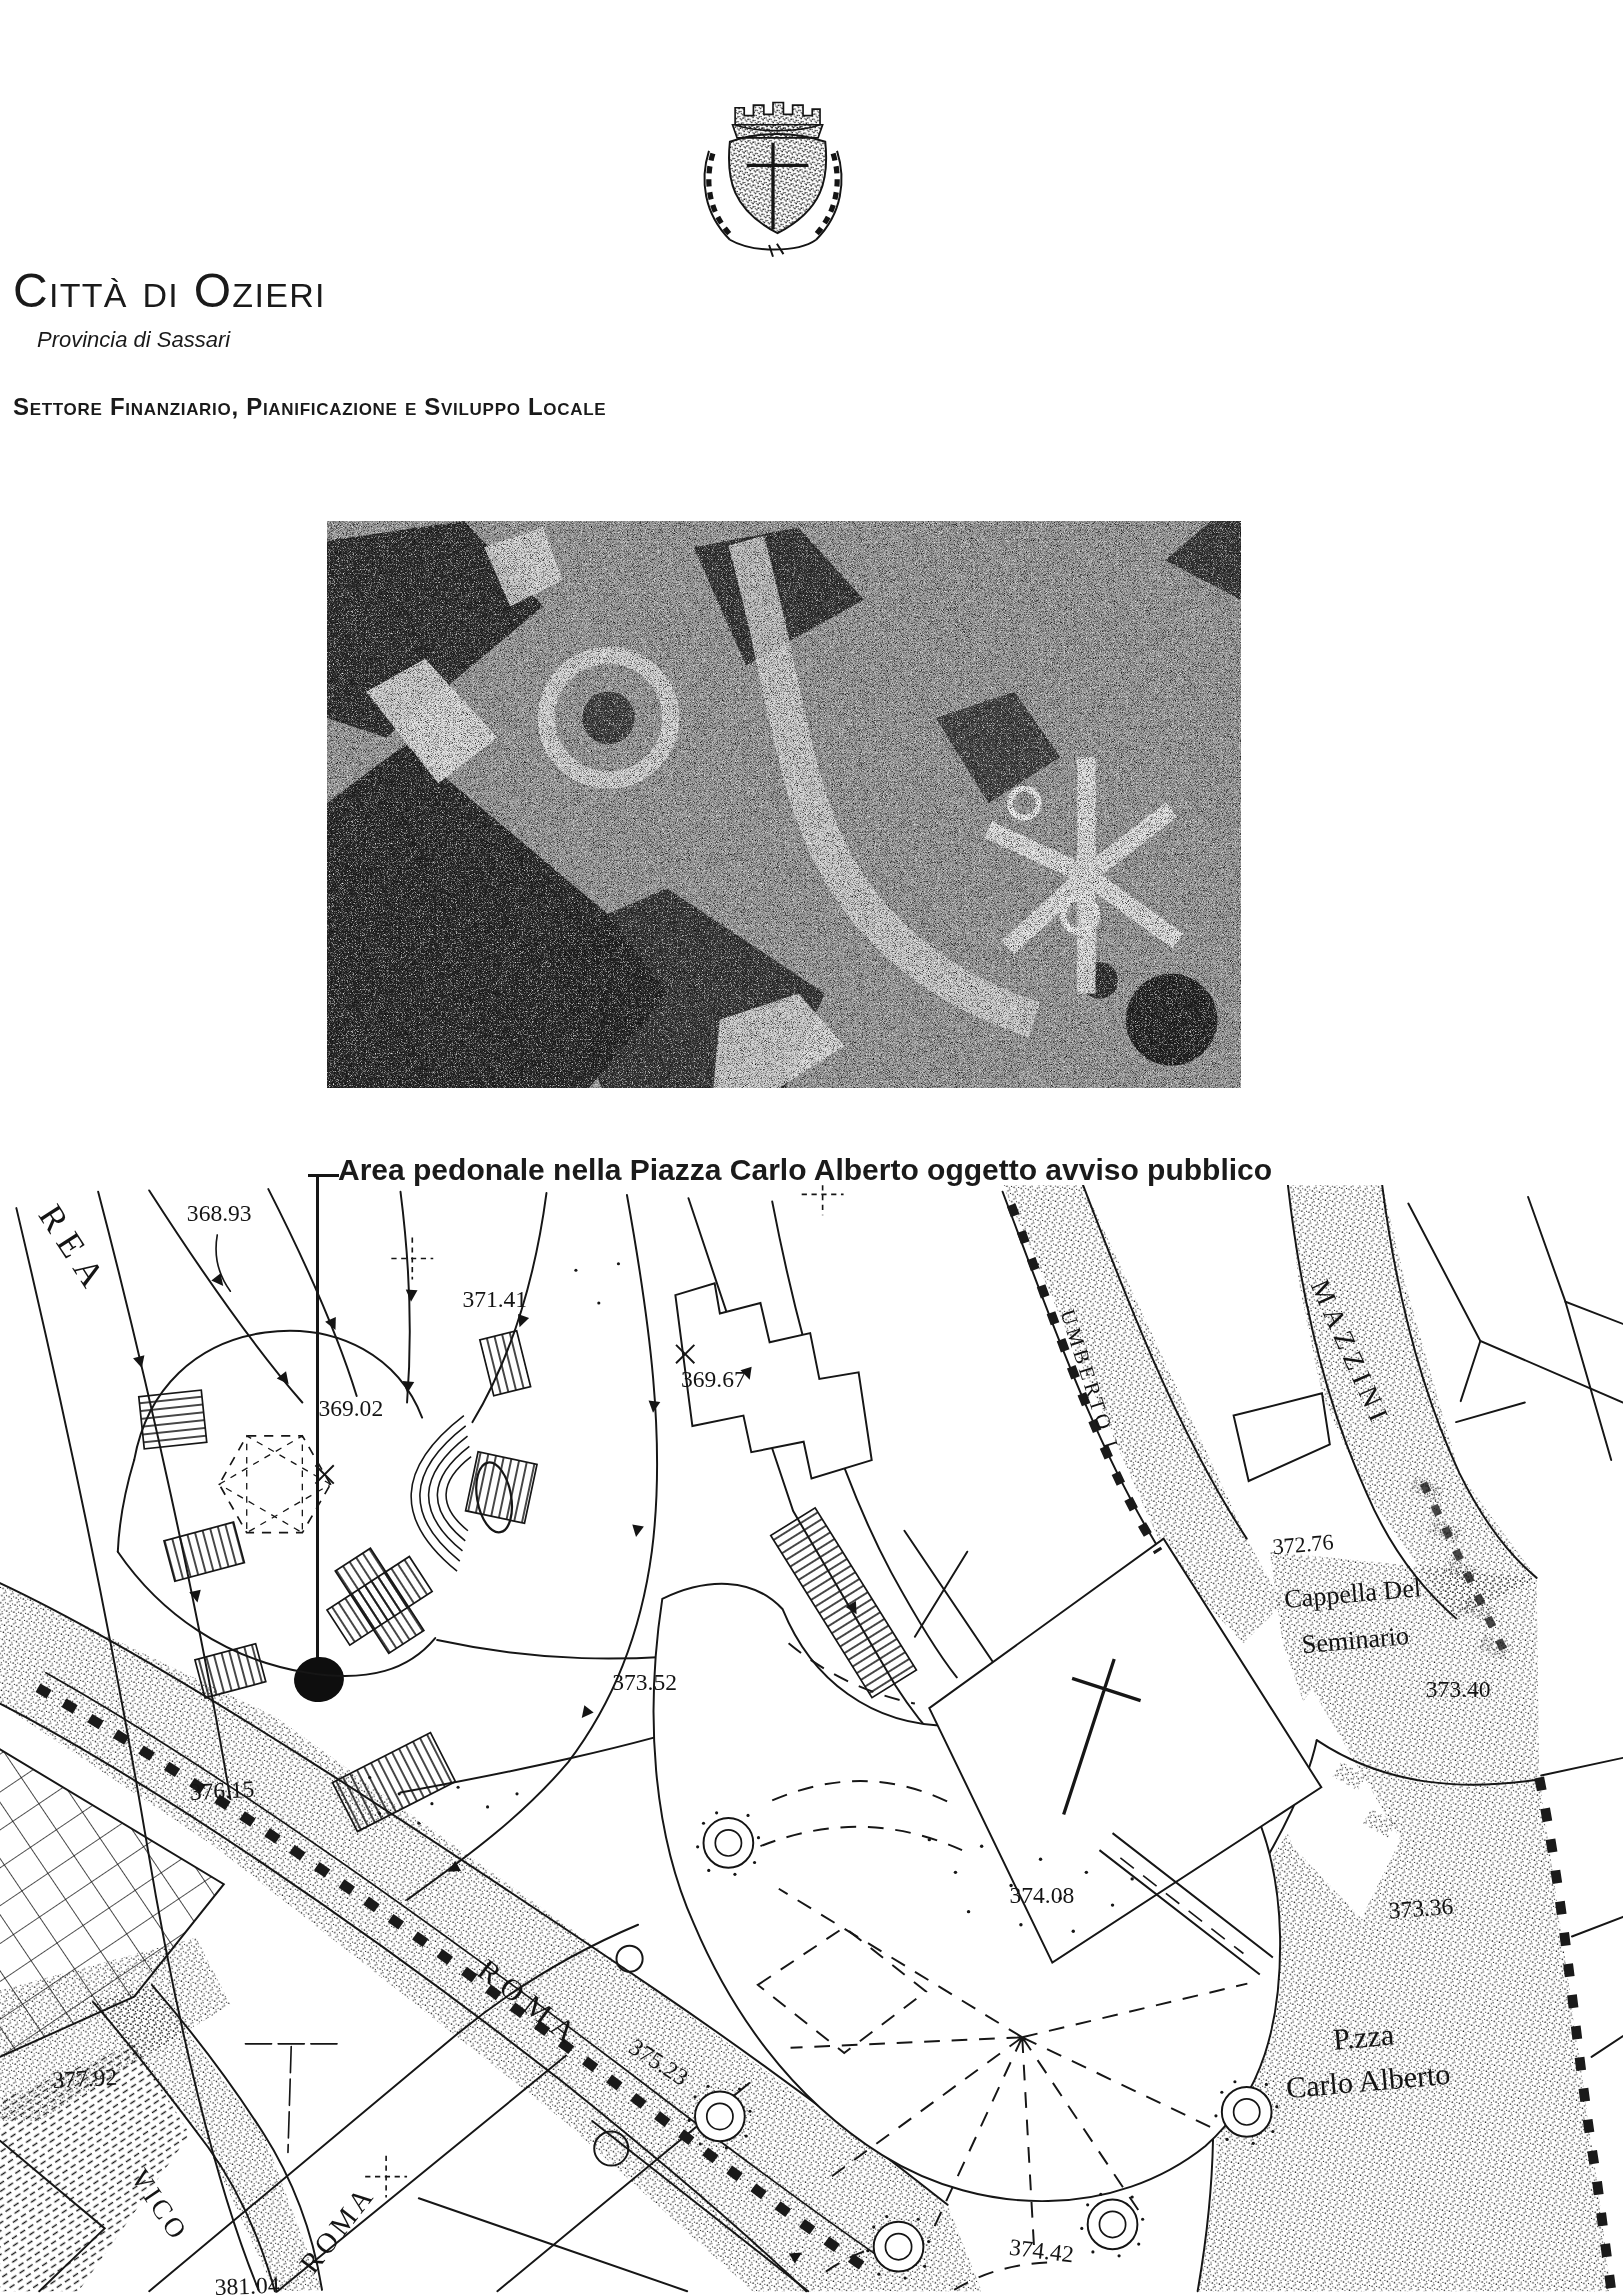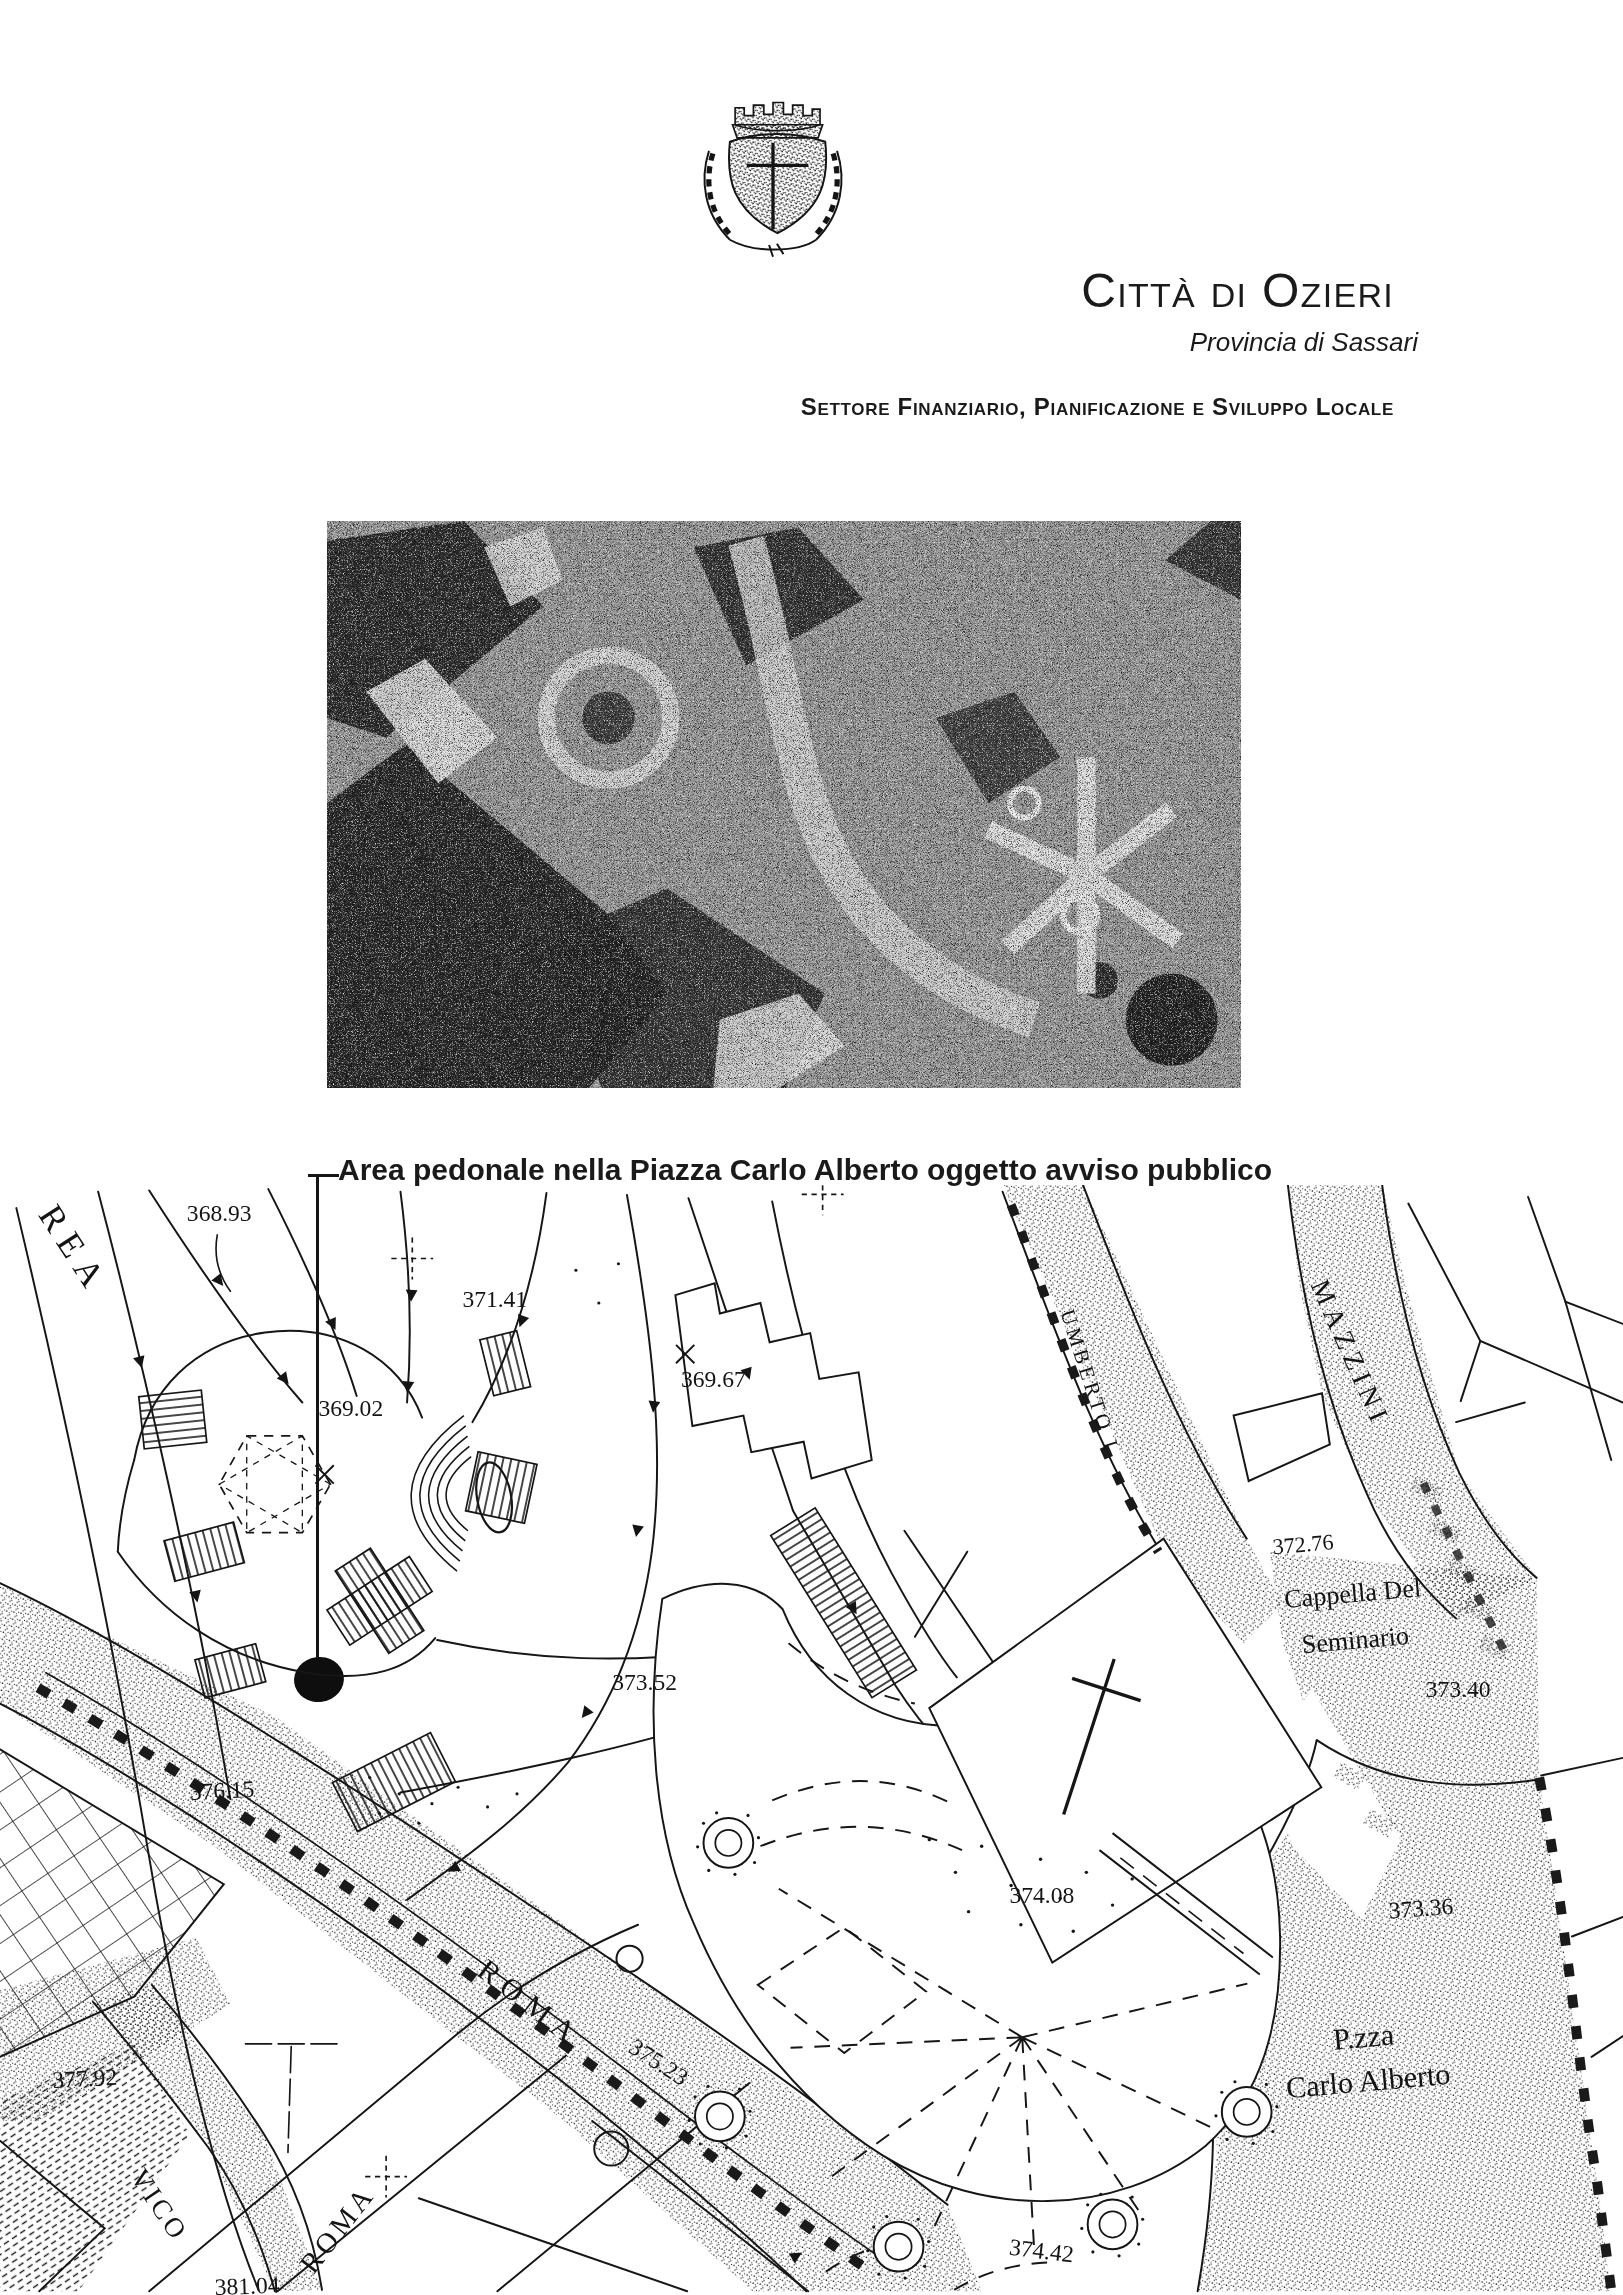--- a/index.html
+++ b/index.html
@@ -1,22 +1,22 @@
 <!DOCTYPE html>
 <html style="font-size:10.5px"><head>
 <meta charset="utf-8">
 <style>
   html,body{margin:0;padding:0;background:#e8e8e8;}
   .page{
     position:relative;width:1623px;height:2295px;background:#ffffff;
     font-family:"Liberation Sans",sans-serif;color:#1a1a1a;overflow:hidden;
   }
-  .ctr{position:absolute;left:4px;width:1390px;text-align:right;white-space:nowrap;}
+  .ctr{position:absolute;left:13px;width:1390px;text-align:left;white-space:nowrap;}
   .title{top:263px;font-size:48px;letter-spacing:1.3px;font-variant:small-caps;font-weight:400;}
-  .subtitle{top:327px;font-size:26px;font-style:italic;padding-left:24px;}
+  .subtitle{top:327px;font-size:22px;font-style:italic;padding-left:24px;}
   .dept{top:393px;font-size:24px;font-weight:700;font-variant:small-caps;letter-spacing:0.7px;}
   .service{top:432px;font-size:23.6px;letter-spacing:1.3px;}
   .photo{position:absolute;left:327px;top:521px;width:914px;height:567px;}
   .callout{position:absolute;left:338px;top:1153px;font-size:30px;font-weight:700;letter-spacing:0px;white-space:nowrap;}
   .leader-tick{position:absolute;left:308px;top:1174px;width:31px;height:3.3px;background:#151515;}
   .leader-line{position:absolute;left:316px;top:1176px;width:3.3px;height:484px;background:#151515;}
   .marker-dot{position:absolute;left:294px;top:1657px;width:50px;height:45px;background:#0e0e0e;border-radius:50%;transform:rotate(-8deg);}
   .mapwrap{position:absolute;left:0;top:1185px;width:1623px;height:1111px;}
   svg text{fill:#141414;font-family:"Liberation Serif",serif;}
   .crest{position:absolute;left:675px;top:80px;width:196px;height:181px;}

